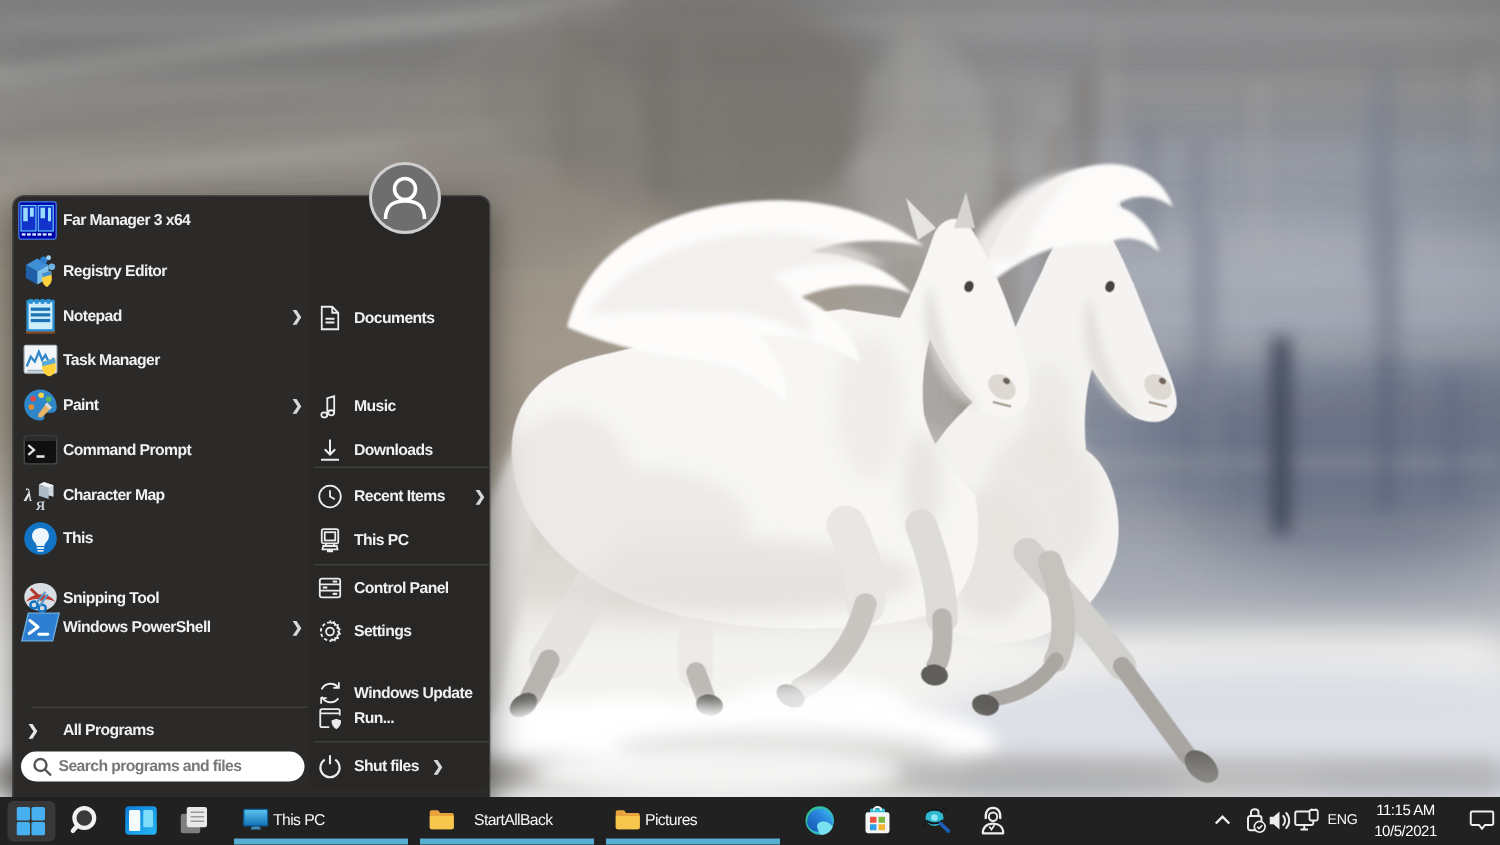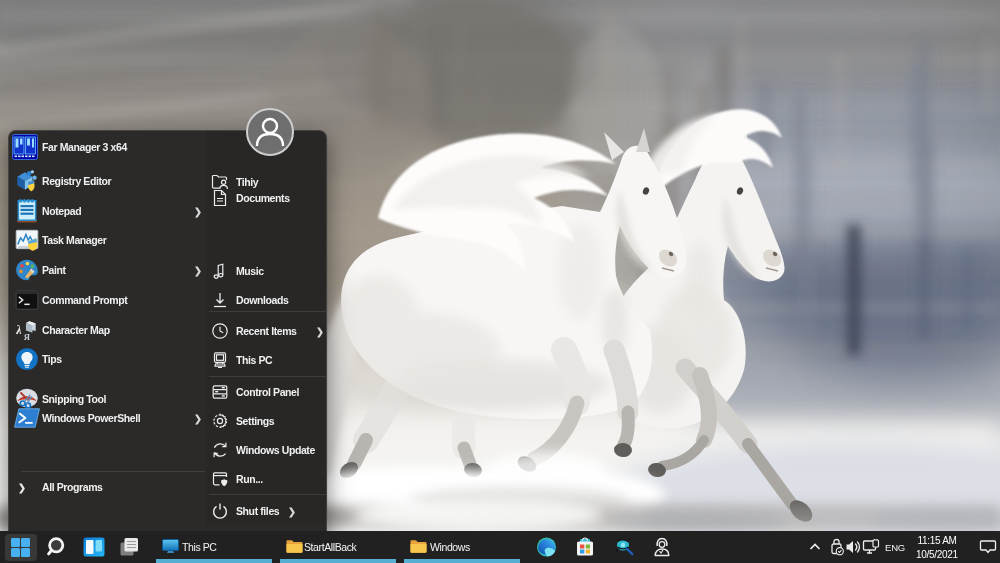--- a/index.html
+++ b/index.html
@@ -369,21 +369,21 @@
   </svg>
   <span class="ltx">Character Map</span>
  </div>
  <div class="lrow" style="top:213px">
   <svg class="lic" viewBox="0 0 24 24">
    <circle cx="12" cy="12" r="10" fill="#1373c4"></circle>
    <path d="M12,5.5 C8.9,5.5 6.8,7.7 6.8,10.4 C6.8,12.2 7.7,13.3 8.5,14.3 C9.1,15 9.5,15.7 9.6,16.6 L14.4,16.6 C14.5,15.7 14.9,15 15.5,14.3 C16.3,13.3 17.2,12.2 17.2,10.4 C17.2,7.7 15.1,5.5 12,5.5 Z" fill="#eef6fc"></path>
    <rect x="9.6" y="17.3" width="4.8" height="1.2" rx="0.6" fill="#dce8f2"></rect>
    <rect x="10" y="19" width="4" height="1.1" rx="0.55" fill="#dce8f2"></rect>
   </svg>
-  <span class="ltx">Tips</span>
+  <span class="ltx">This</span>
  </div>
  <div class="lrow" style="top:253px">
   <svg class="lic" viewBox="0 0 24 24">
    <ellipse cx="12" cy="11" rx="10" ry="8.5" fill="#d8dee4"></ellipse>
    <path d="M3,14 C7,8 17,8 21,14 C17,11.5 7,11.5 3,14 Z" fill="#c0392b"></path>
    <path d="M6,6 L13,13" stroke="#b03a2e" stroke-width="1.8"></path>
    <circle cx="8" cy="16" r="2.2" fill="none" stroke="#1373c4" stroke-width="1.5"></circle>
    <circle cx="13" cy="18" r="2.2" fill="none" stroke="#1373c4" stroke-width="1.5"></circle>
    <path d="M9.5,14.5 L15,8 M11.5,16.5 L16.5,9.5" stroke="#5a97c8" stroke-width="1.3"></path>
   </svg>
@@ -400,29 +400,21 @@
   <span class="chev" style="left:185px">❯</span>
  </div>
  <div class="sep" style="left:12px;top:340px;width:184px"></div>
  <div class="lrow" style="top:341px">
   <span class="chev" style="left:9px;color:#e8e8e8">❯</span>
   <span class="ltx">All Programs</span>
  </div>
 
  <div style="position:absolute;left:197px;top:0;width:122px;height:394px;background:rgba(0,0,0,0.055);border-radius:0 8px 8px 0;"></div>
 
- <div class="rrow" style="top:36px">
-  <svg class="ric" viewBox="0 0 18 18" fill="none" stroke="#ececec" stroke-width="1.2">
-   <path d="M1.5,4.5 L1.5,14 C1.5,14.8 2,15.2 2.8,15.2 L8.5,15.2 M1.5,4.5 L1.5,3.5 C1.5,2.9 1.9,2.5 2.5,2.5 L6,2.5 L7.5,4 L14.5,4 C15.2,4 15.5,4.4 15.5,5 L15.5,7"></path>
-   <circle cx="12.6" cy="9.3" r="2.1"></circle>
-   <path d="M8.8,16 C8.8,13.4 10.4,12.4 12.6,12.4 C14.8,12.4 16.4,13.4 16.4,16"></path>
-  </svg>
-  <span class="rtx">Tihiy</span>
- </div>
- <div class="rrow" style="top:52px">
+ <div class="rrow" style="top:66px">
   <svg class="ric" viewBox="0 0 18 18" fill="none" stroke="#ececec" stroke-width="1.2">
    <path d="M3.5,1.5 L10.5,1.5 L14.5,5.5 L14.5,16.5 L3.5,16.5 Z"></path>
    <path d="M10.5,1.5 L10.5,5.5 L14.5,5.5"></path>
    <path d="M6,9.5 L12,9.5 M6,12 L12,12"></path>
   </svg>
   <span class="rtx">Documents</span>
  </div>
  <div class="rrow" style="top:125px">
   <svg class="ric" viewBox="0 0 18 18" fill="none" stroke="#ececec" stroke-width="1.2">
    <path d="M7.2,14.5 L7.2,3.5 L11.8,2.2 L11.8,13"></path>
@@ -467,21 +459,21 @@
   <span class="rtx">Control Panel</span>
  </div>
  <div class="rrow" style="top:275px">
   <svg class="ric" viewBox="0 0 18 18" fill="none" stroke="#ececec" stroke-width="1.2">
    <circle cx="9" cy="9" r="2.6"></circle>
    <path d="M9,1.6 L10,3.9 L12.4,3 L12.9,5.5 L15.4,5.3 L14.7,7.8 L17,8.8 L15.4,10.8 L17.2,12.6 L14.9,13.7 L15.6,16.2 L13.1,16 L12.9,18 L10.6,16.9 L9,19" transform="scale(0.82) translate(2,0.3)"></path>
    <circle cx="9" cy="9" r="6.1" stroke-dasharray="2.3 1.5"></circle>
   </svg>
   <span class="rtx">Settings</span>
  </div>
- <div class="rrow" style="top:304px">
+ <div class="rrow" style="top:316px">
   <svg class="ric" viewBox="0 0 18 18" fill="none" stroke="#ececec" stroke-width="1.3">
    <path d="M14.6,5.4 A6.6,6.6 0 0 0 3.4,6.6"></path>
    <path d="M3.4,11.4 A6.6,6.6 0 0 0 14.6,12.6"></path>
    <path d="M14.9,1.8 L14.9,5.6 L11.2,5.6" stroke-width="1.2"></path>
    <path d="M3.1,16.2 L3.1,12.4 L6.8,12.4" stroke-width="1.2"></path>
   </svg>
   <span class="rtx">Windows Update</span>
  </div>
  <div class="rrow" style="top:333px">
   <svg class="ric" viewBox="0 0 18 18" fill="none" stroke="#ececec" stroke-width="1.2">
@@ -492,20 +484,27 @@
   <span class="rtx">Run...</span>
  </div>
  <div class="sep" style="left:200px;top:363px;width:117px"></div>
  <div class="rrow" style="top:365px">
   <svg class="ric" viewBox="0 0 18 18" fill="none" stroke="#ececec" stroke-width="1.4">
    <path d="M5.5,4.4 A6.4,6.4 0 1 0 12.5,4.4"></path>
    <path d="M9,1.5 L9,7.5"></path>
   </svg>
   <span class="rtx">Shut files</span>
   <span class="chev" style="left:83px">❯</span>
+ </div>
+ <div id="searchbox">
+   <svg style="position:absolute;left:7px;top:3px" width="14" height="14" viewBox="0 0 14 14">
+     <circle cx="6" cy="6" r="4" fill="none" stroke="#555" stroke-width="1.6"></circle>
+     <line x1="9" y1="9" x2="13" y2="13" stroke="#555" stroke-width="1.6"></line>
+   </svg>
+   <span>Search programs and files</span>
  </div>
 </div>
 
 <div id="bar">
  <div id="startbtn">
   <svg style="position:absolute;left:6px;top:4px" width="19" height="19" viewBox="0 0 19 19">
    <rect x="0" y="0" width="9" height="9" rx="1.2" fill="#47b0f0"></rect>
    <rect x="10" y="0" width="9" height="9" rx="1.2" fill="#47b0f0"></rect>
    <rect x="0" y="10" width="9" height="9" rx="1.2" fill="#47b0f0"></rect>
    <rect x="10" y="10" width="9" height="9" rx="1.2" fill="#47b0f0"></rect>
@@ -551,29 +550,29 @@
    <path d="M6,12 L11,12 L12,14 L5,14 Z" fill="#3f8cba"></path>
   </svg>
   <span class="bt" style="left:26px">This PC</span>
   <div class="ul"></div>
  </div>
  <div class="winbtn" style="left:280px;width:116px">
   <svg style="position:absolute;left:6px;top:8px" width="17" height="15" viewBox="0 0 17 15">
    <path d="M0.5,2.5 C0.5,1.7 1,1.2 1.8,1.2 L6,1.2 L7.5,3 L15.2,3 C16,3 16.5,3.5 16.5,4.3 L16.5,12.5 C16.5,13.3 16,13.8 15.2,13.8 L1.8,13.8 C1,13.8 0.5,13.3 0.5,12.5 Z" fill="#e8a33d"></path>
    <path d="M0.5,5 L16.5,5 L16.5,12.5 C16.5,13.3 16,13.8 15.2,13.8 L1.8,13.8 C1,13.8 0.5,13.3 0.5,12.5 Z" fill="#f7c64c"></path>
   </svg>
-  <span class="bt" style="left:24px">StartAllBack</span>
+  <span class="bt" style="left:36px">StartAllBack</span>
   <div class="ul"></div>
  </div>
  <div class="winbtn" style="left:404px;width:116px">
   <svg style="position:absolute;left:6px;top:8px" width="17" height="15" viewBox="0 0 17 15">
    <path d="M0.5,2.5 C0.5,1.7 1,1.2 1.8,1.2 L6,1.2 L7.5,3 L15.2,3 C16,3 16.5,3.5 16.5,4.3 L16.5,12.5 C16.5,13.3 16,13.8 15.2,13.8 L1.8,13.8 C1,13.8 0.5,13.3 0.5,12.5 Z" fill="#e8a33d"></path>
    <path d="M0.5,5 L16.5,5 L16.5,12.5 C16.5,13.3 16,13.8 15.2,13.8 L1.8,13.8 C1,13.8 0.5,13.3 0.5,12.5 Z" fill="#f7c64c"></path>
   </svg>
-  <span class="bt" style="left:26px">Windows</span>
+  <span class="bt" style="left:26px">Pictures</span>
   <div class="ul"></div>
  </div>
 
  <svg class="trayic" style="left:536px" width="21" height="21" viewBox="0 0 21 21">
   <defs>
    <linearGradient id="edgA" x1="0" y1="1" x2="1" y2="0">
           <stop offset="0" stop-color="#1053b0"></stop>
           <stop offset="0.6" stop-color="#2b86dd"></stop>
           <stop offset="1" stop-color="#3fc6f0"></stop>
         </linearGradient>

